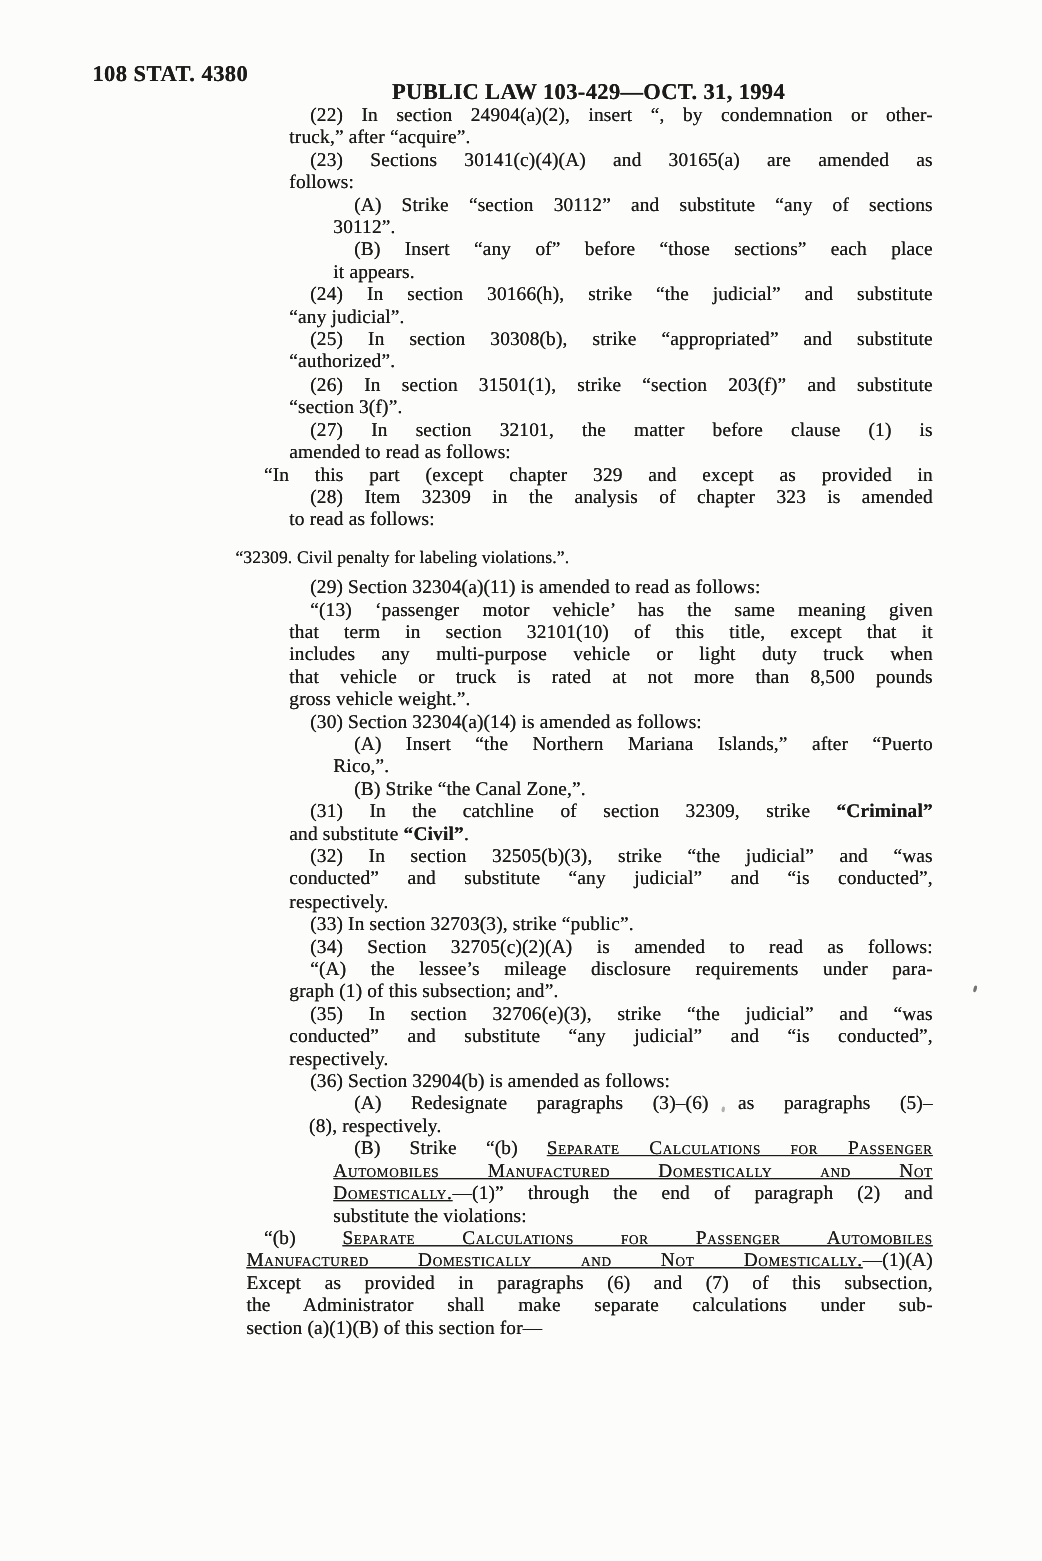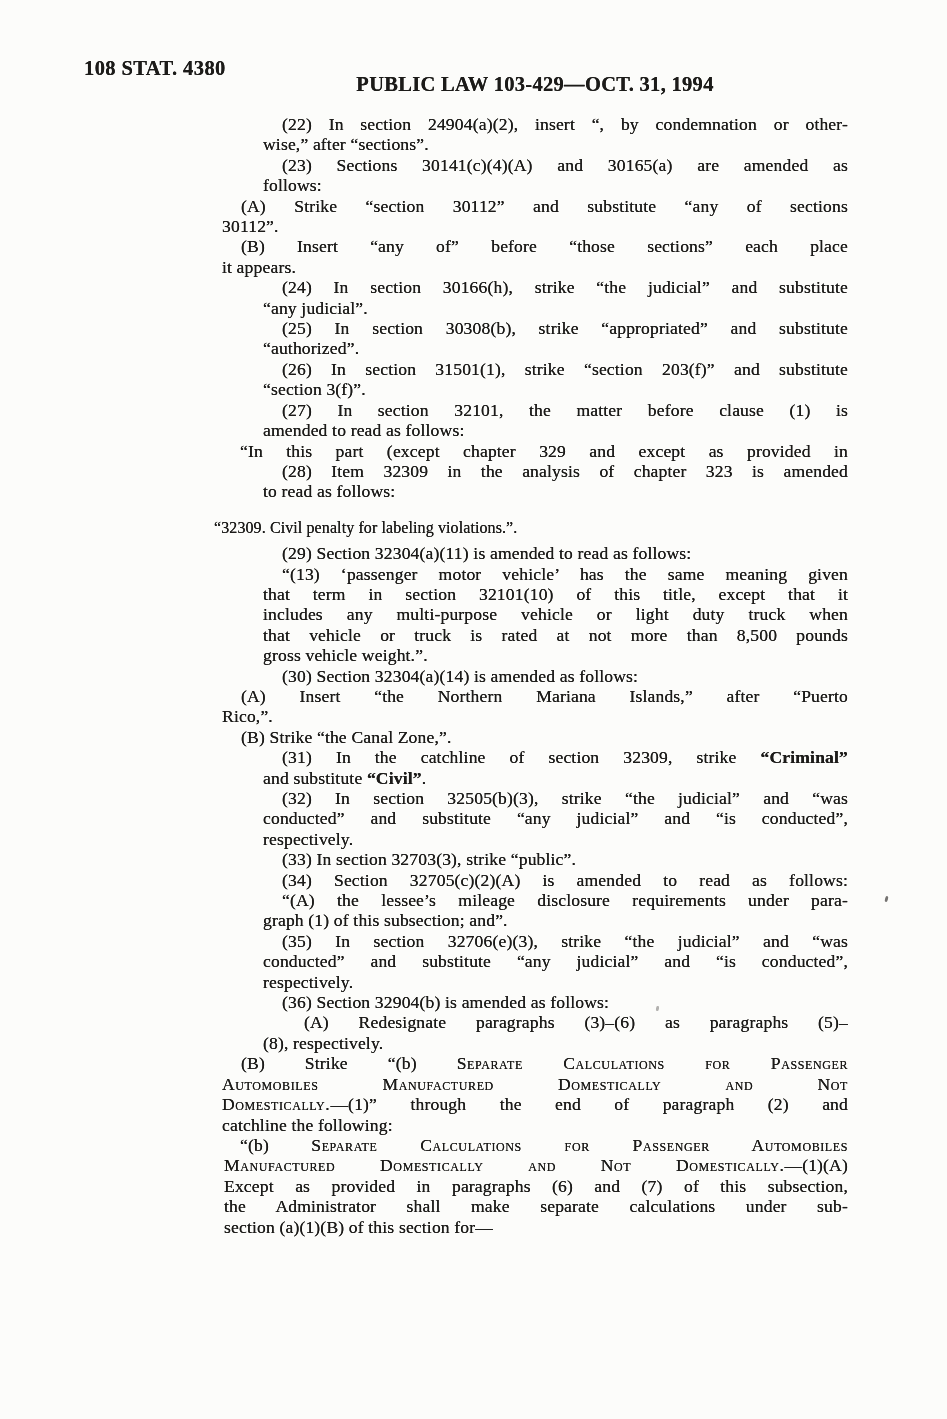--- a/index.html
+++ b/index.html
@@ -18,51 +18,51 @@
     font-size:20.5px;font-weight:bold;letter-spacing:0.4px;
     text-shadow:0 0 0.4px currentColor;
   }
   .hdr-center{
     position:absolute;left:222px;top:73px;width:626px;
     text-align:center;font-size:20.5px;font-weight:bold;letter-spacing:0.3px;
     text-shadow:0 0 0.4px currentColor;
   }
   
   #text-column{
-    position:absolute;left:222px;top:114px;width:626px;
+    position:absolute;left:222px;top:94px;width:626px;
     font-size:17.6px;line-height:20.4px;letter-spacing:0.15px;
     text-shadow:0 0 0.45px currentColor;
   }
   .para{margin:0;}
   .line{min-height:20.4px;text-align:left;}
   .line.just{text-align:justify;text-align-last:justify;}
   .line.first{text-indent:var(--ti,0px);}
   .p-num {margin-left:41px;--ti:19px;}
-  .p-sub {--ti:19px;}
-  .p-sub2{margin-left:41px;--ti:41px;}
+  .p-sub {margin-left:81px;--ti:19px;}
+  .p-sub2{margin-left:59px;--ti:41px;}
   .p-quote{margin-left:2px;--ti:16px;}
   .p-item{margin-left:-8px;--ti:0px;font-size:16px;margin-top:16px;margin-bottom:5px;letter-spacing:0.1px;}
   .f-b{font-weight:bold;}
-  .f-sc{font-variant:small-caps;letter-spacing:0.6px;}
+  .f-sc{font-variant:small-caps;letter-spacing:0.6px;text-decoration:underline;}
   
   .artifact{position:absolute;background:rgba(45,42,40,0.65);border-radius:45%/60%;}
   .a1{left:885px;top:896px;width:3px;height:6px;transform:rotate(14deg);}
   .a2{left:656px;top:1006px;width:3px;height:5px;transform:rotate(10deg);opacity:.55;}
 </style>
 </head>
 <body>
 
 <div id="page">
   <div class="hdr-left">108 STAT. 4380</div>
   <div class="hdr-center">PUBLIC LAW 103-429—OCT. 31, 1994</div>
 
   <div id="text-column">
       <div class="para p-num">
         <div class="line first just"><span>(22) In section 24904(a)(2), insert “, by condemnation or other-</span></div>
-        <div class="line"><span>wise,” after “sections”.</span></div>
+        <div class="line"><span>truck,” after “acquire”.</span></div>
       </div>
       <div class="para p-num">
         <div class="line first just"><span>(23) Sections 30141(c)(4)(A) and 30165(a) are amended as</span></div>
         <div class="line"><span>follows:</span></div>
       </div>
       <div class="para p-sub">
         <div class="line first just"><span>(A) Strike “section 30112” and substitute “any of sections</span></div>
         <div class="line"><span>30112”.</span></div>
       </div>
       <div class="para p-sub">
@@ -143,21 +143,21 @@
         <div class="line first"><span>(36) Section 32904(b) is amended as follows:</span></div>
       </div>
       <div class="para p-sub2">
         <div class="line first just"><span>(A) Redesignate paragraphs (3)–(6) as paragraphs (5)–</span></div>
         <div class="line"><span>(8), respectively.</span></div>
       </div>
       <div class="para p-sub">
         <div class="line first just"><span>(B) Strike “(b) </span><span class="f-sc">Separate Calculations for Passenger</span></div>
         <div class="line just"><span class="f-sc">Automobiles Manufactured Domestically and Not</span></div>
         <div class="line just"><span class="f-sc">Domestically.</span><span>—(1)” through the end of paragraph (2) and</span></div>
-        <div class="line"><span>catchline the following:</span></div>
+        <div class="line"><span>substitute the violations:</span></div>
       </div>
       <div class="para p-quote">
         <div class="line first just"><span>“(b) </span><span class="f-sc">Separate Calculations for Passenger Automobiles</span></div>
         <div class="line just"><span class="f-sc">Manufactured Domestically and Not Domestically.</span><span>—(1)(A)</span></div>
         <div class="line just"><span>Except as provided in paragraphs (6) and (7) of this subsection,</span></div>
         <div class="line just"><span>the Administrator shall make separate calculations under sub-</span></div>
         <div class="line"><span>section (a)(1)(B) of this section for—</span></div>
       </div>
     </div>
 

